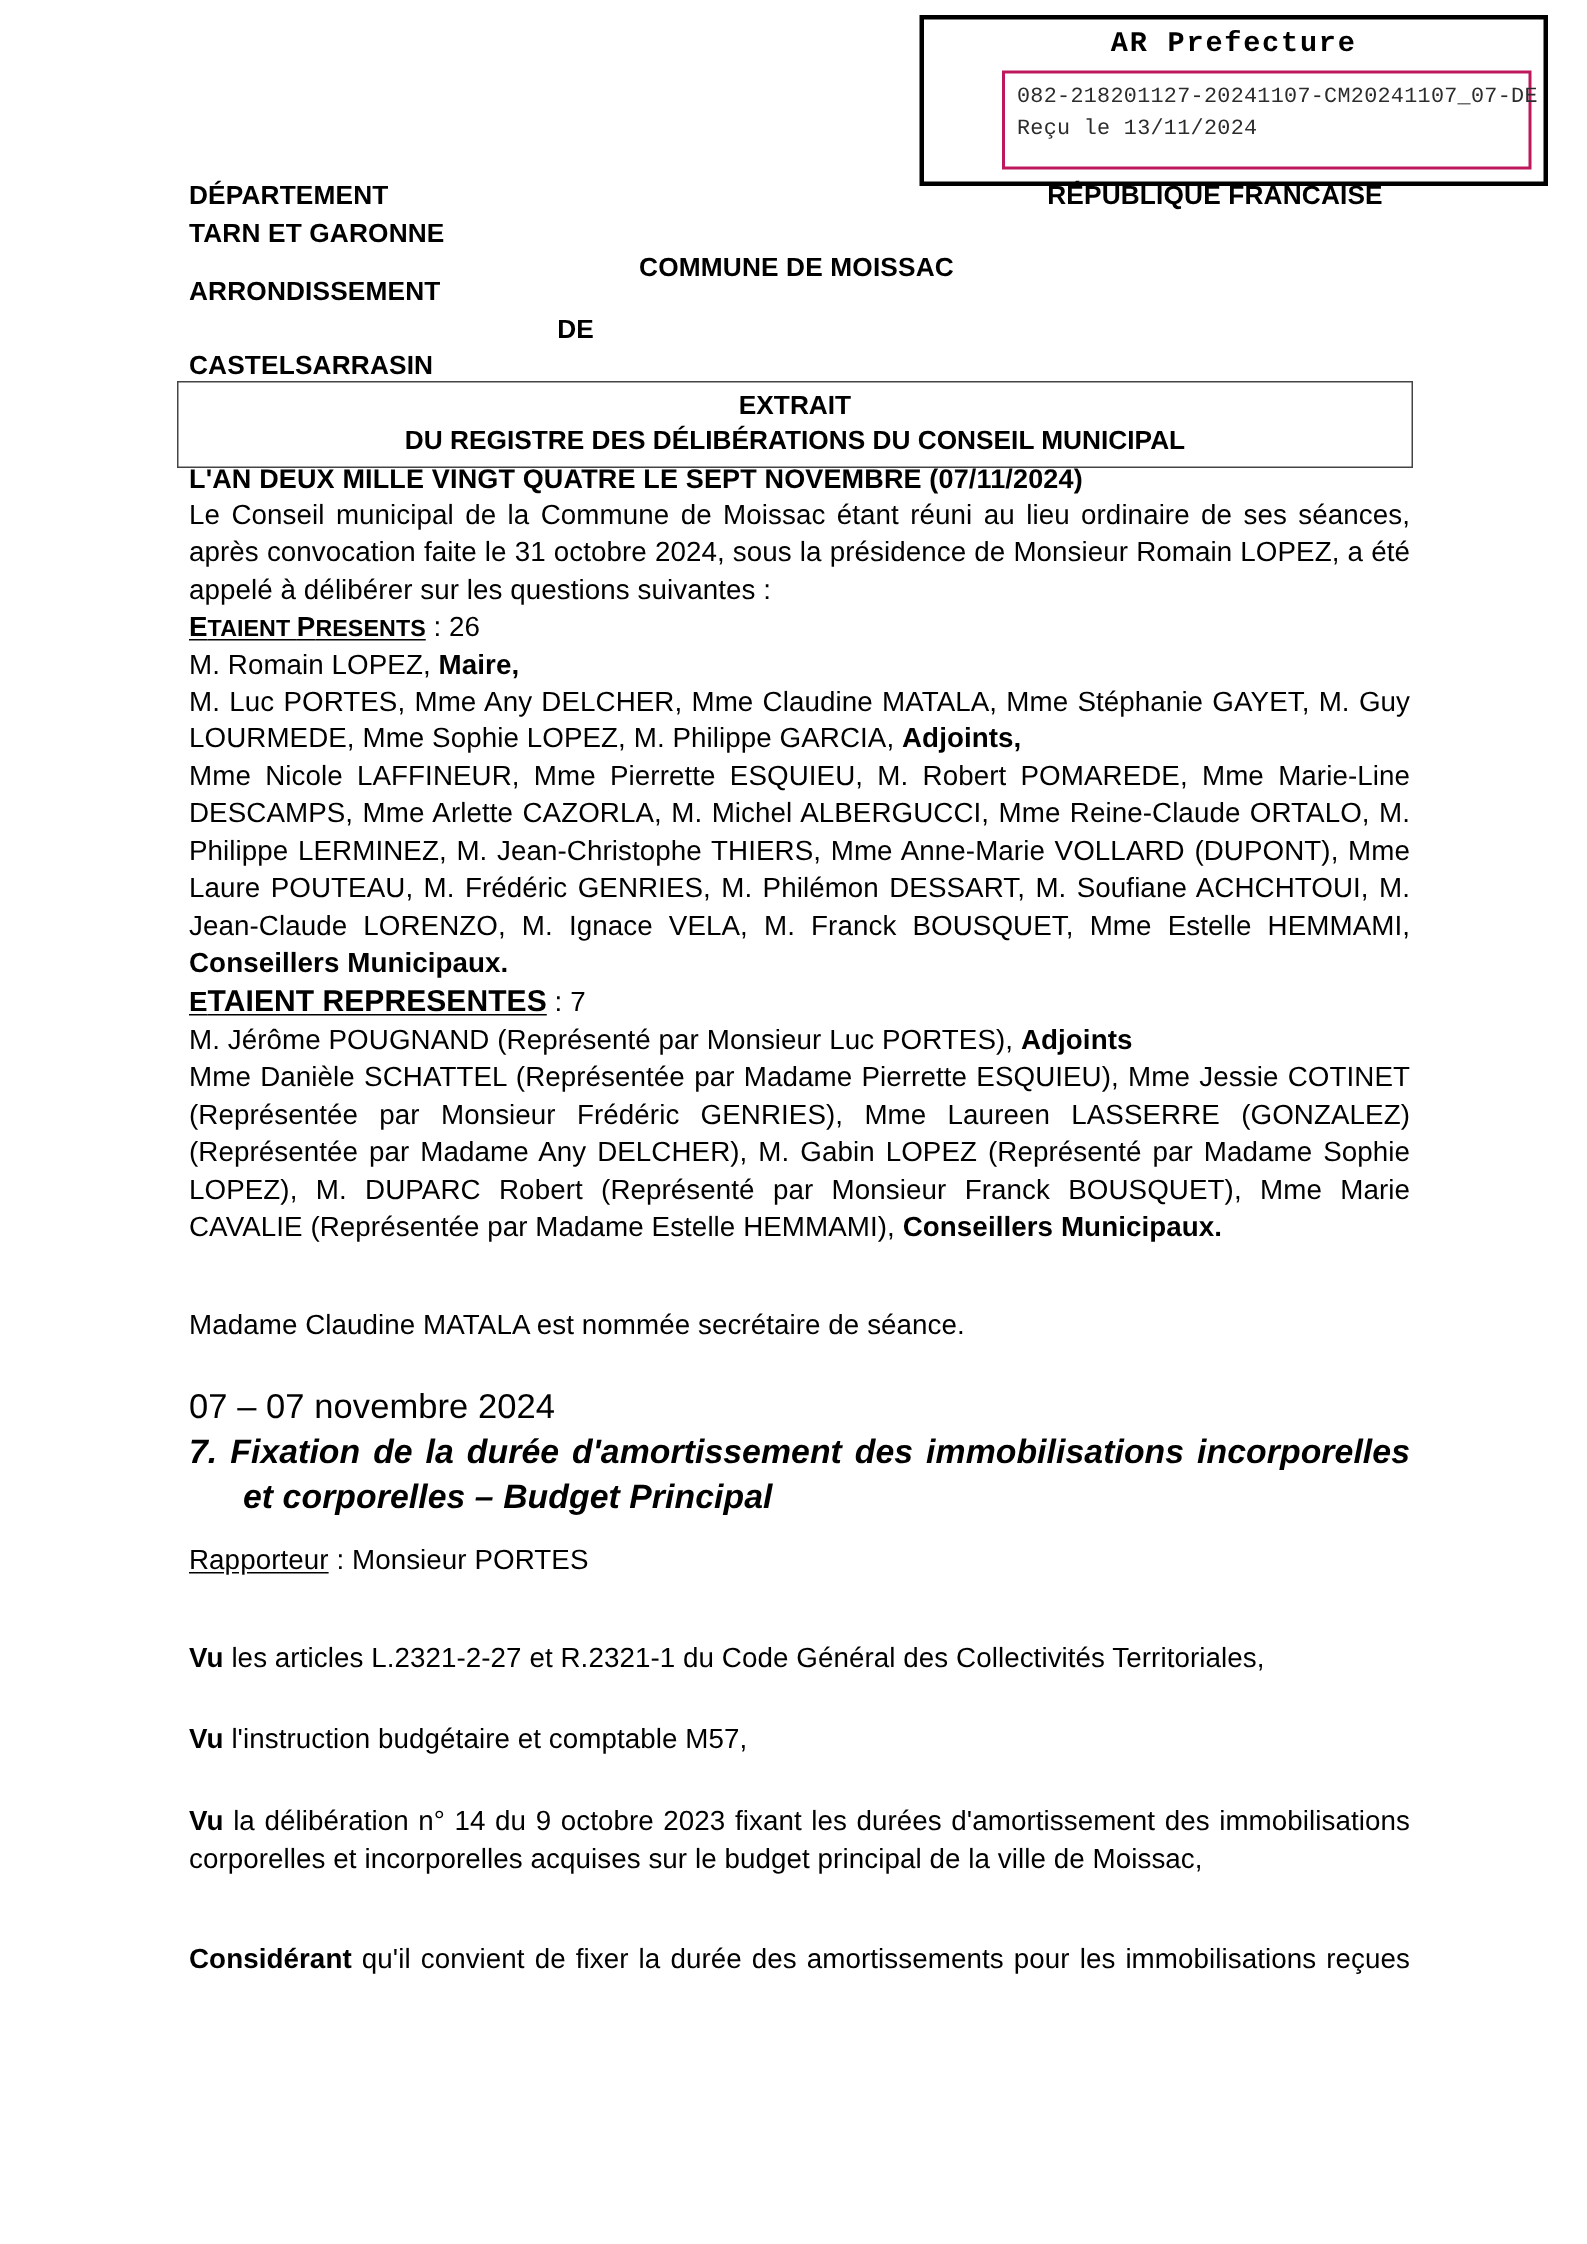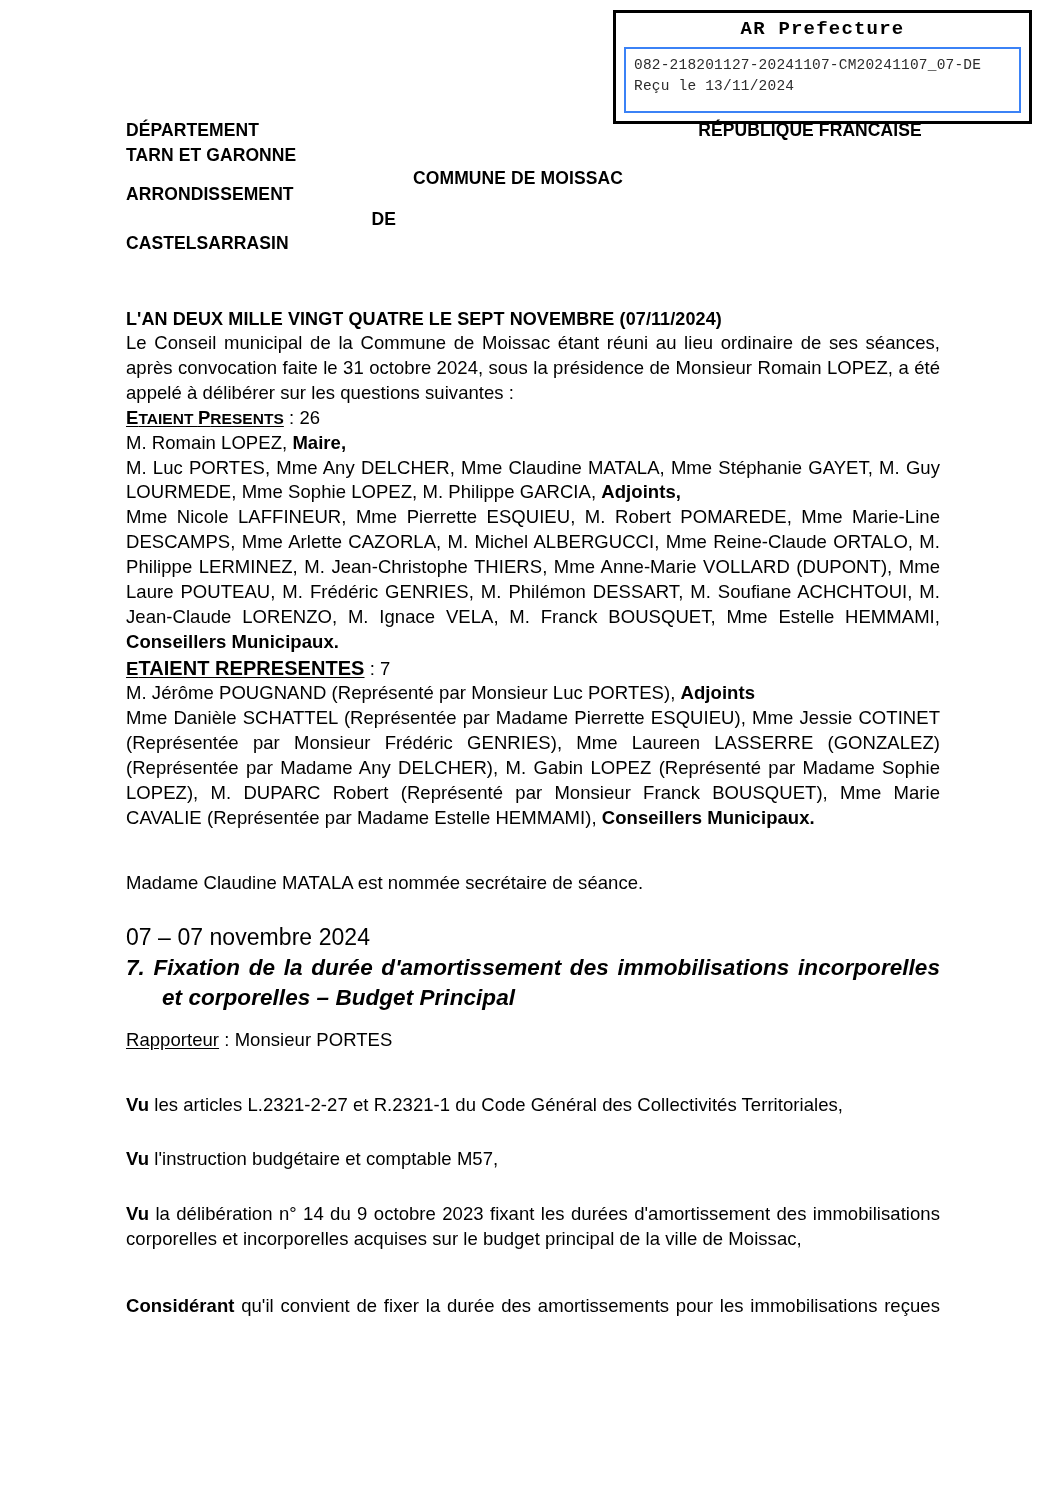--- a/index.html
+++ b/index.html
@@ -33,22 +33,23 @@
   .ar-title {
     font-family: "Liberation Mono", "DejaVu Sans Mono", monospace;
     font-weight: bold;
     font-size: 19px;
     letter-spacing: 1.2px;
     text-align: center;
     line-height: 1.25;
     padding-bottom: 5px;
   }
   .ar-inner {
-    border: 2px solid #3b82f6;
+    border: 2px solid #be185d;
     padding: 6px 8px 14px 8px;
+    margin-left: 44px;
   }
   .ar-line {
     font-family: "Liberation Mono", "DejaVu Sans Mono", monospace;
     font-size: 14.5px;
     line-height: 1.45;
     color: #2c2c2c;
     white-space: nowrap;
     letter-spacing: 0.2px;
   }
 
@@ -78,21 +79,21 @@
     left: 600px;
     top: 2px;
     width: 420px;
     text-align: center;
     font-weight: bold;
     font-size: 17.5px;
     letter-spacing: 0.1px;
   }
   .hdr-commune {
     position: absolute;
-    left: 283px;
+    left: 296px;
     top: 50px;
     width: 470px;
     text-align: center;
     font-weight: bold;
     font-size: 17.5px;
     letter-spacing: 0.1px;
   }
 
   
   .extrait-box {
@@ -196,20 +197,24 @@
       <div>TARN ET GARONNE</div>
       <div class="hdr-gap"></div>
       <div>ARRONDISSEMENT</div>
       <div class="ctr">DE</div>
       <div>CASTELSARRASIN</div>
     </div>
     <div class="hdr-republique">RÉPUBLIQUE FRANCAISE</div>
     <div class="hdr-commune">COMMUNE DE MOISSAC</div>
   </div>
 
+  <div class="extrait-box">
+    <div>EXTRAIT</div>
+    <div>DU REGISTRE DES DÉLIBÉRATIONS DU CONSEIL MUNICIPAL</div>
+  </div>
 
   <div class="body">
 
     <p class="lead-title">L'AN DEUX MILLE VINGT QUATRE LE SEPT NOVEMBRE (07/11/2024)</p>
 
     <p class="justify">Le Conseil municipal de la Commune de Moissac étant réuni au lieu ordinaire de ses séances, après convocation faite le 31 octobre 2024, sous la présidence de Monsieur Romain LOPEZ, a été appelé à délibérer sur les questions suivantes :</p>
 
     <p><span class="sc-head"><span class="big">E</span><span class="sm">TAIENT </span><span class="big">P</span><span class="sm">RESENTS</span></span><span class="after-colon"> : 26</span></p>
 
     <p><span>M. Romain LOPEZ, </span><span class="b">Maire,</span></p>

